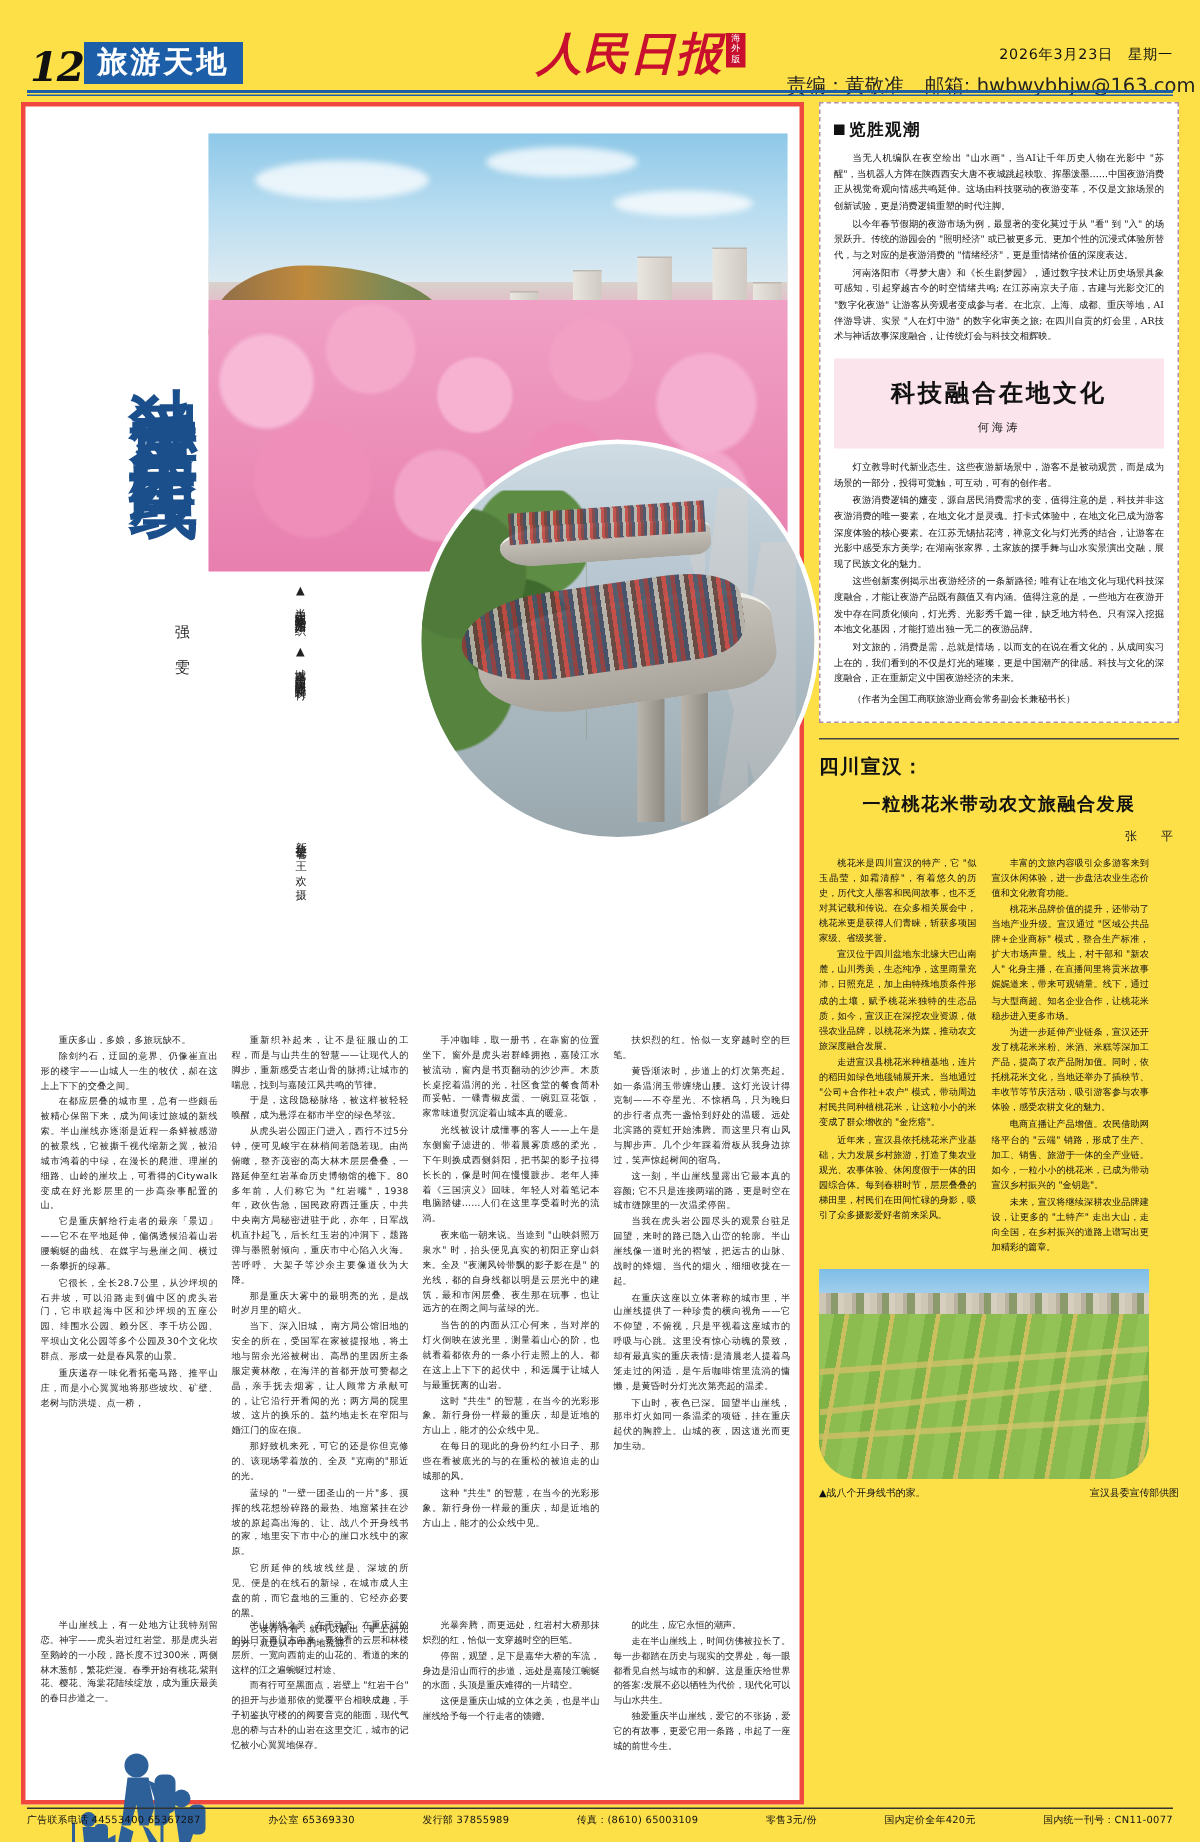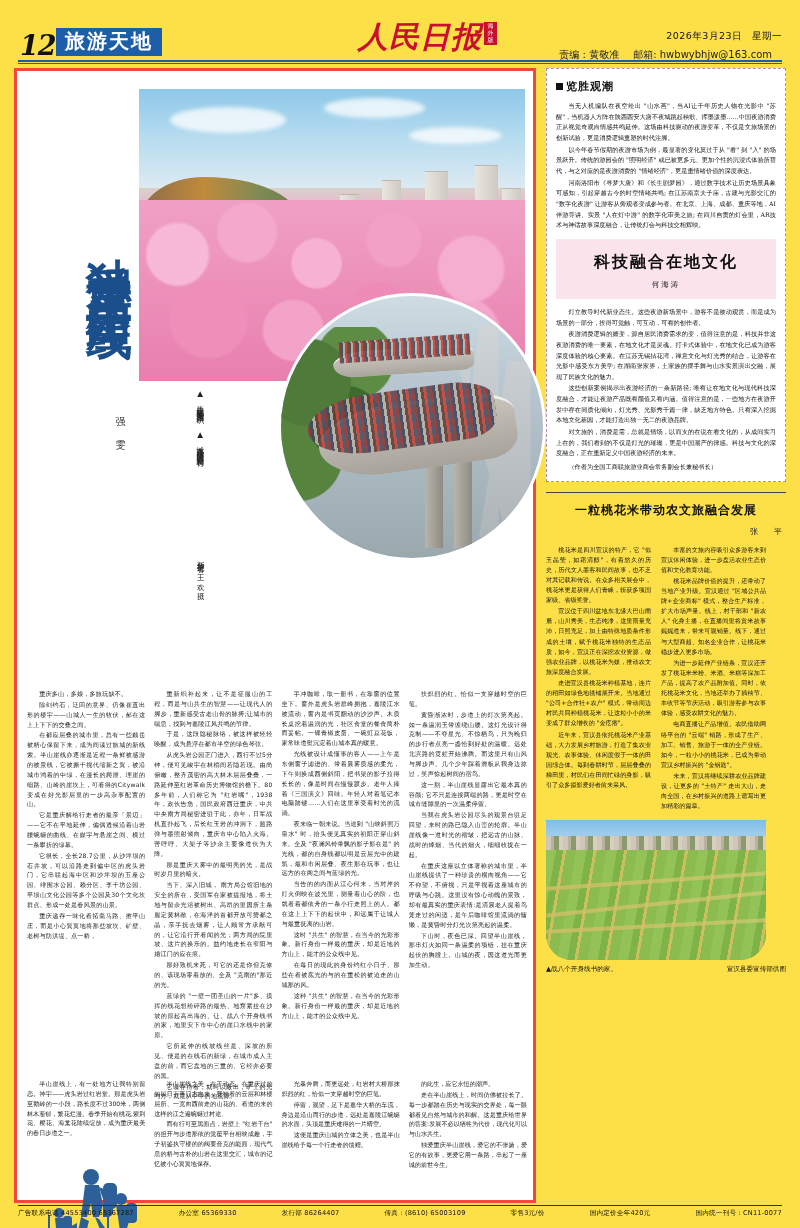--- a/index.html
+++ b/index.html
@@ -90,22 +90,22 @@
   .md-date {
     position: absolute;
     right: 18px; top: 30px;
     font-size: 9.5px;
     color: #111;
     letter-spacing: .5px;
     white-space: nowrap;
   }
   .md-editor {
     position: absolute;
-    right: 28px; top: 48px;
-    font-size: 10px;
+    right: 3px; top: 48px;
+    font-size: 13px;
     color: #222;
     white-space: nowrap;
   }
   .md-editor .gap { display:inline-block; width: 14px; }
 
   
   .left-frame {
     position: absolute;
     left: 14px; top: 68px;
     width: 522px; height: 1135px;
@@ -635,20 +635,21 @@
         </div>
 
       <div class="rfoot">
         <p>（作者为全国工商联旅游业商会常务副会长兼秘书长）</p>
       </div>
     </div>
 
     <div class="divider-rule"></div>
 
     <div>
+      <div class="art2-kicker">四川宣汉：</div>
       <div class="art2-title">一粒桃花米带动农文旅融合发展</div>
       <div class="art2-byline">张　平</div>
 
       <div class="art2-cols">
         <div class="a2col">
             <p>桃花米是四川宣汉的特产，它 "似玉晶莹，如霜清醇"，有着悠久的历史，历代文人墨客和民间故事，也不乏对其记载和传说。在众多相关展会中，桃花米更是获得人们青睐，斩获多项国家级、省级奖誉。</p>
             <p>宣汉位于四川盆地东北缘大巴山南麓，山川秀美，生态纯净，这里雨量充沛，日照充足，加上由特殊地质条件形成的土壤，赋予桃花米独特的生态品质，如今，宣汉正在深挖农业资源，做强农业品牌，以桃花米为媒，推动农文旅深度融合发展。</p>
             <p>走进宣汉县桃花米种植基地，连片的稻田如绿色地毯铺展开来。当地通过 "公司+合作社+农户" 模式，带动周边村民共同种植桃花米，让这粒小小的米变成了群众增收的 "金疙瘩"。</p>
             <p>近年来，宣汉县依托桃花米产业基础，大力发展乡村旅游，打造了集农业观光、农事体验、休闲度假于一体的田园综合体。每到春耕时节，层层叠叠的梯田里，村民们在田间忙碌的身影，吸引了众多摄影爱好者前来采风。</p>
           </div>
@@ -674,20 +675,20 @@
         <span>▲战八个开身线书的家。</span>
         <span>宣汉县委宣传部供图</span>
       </div>
     </div>
   </div>
 
   <div class="footer-rule"></div>
   <div class="footer">
     <span>广告联系电话  44553400  65367287</span>
     <span>办公室  65369330</span>
-    <span>发行部  86264407</span>
+    <span>发行部  37855989</span>
     <span>传真：(8610) 65003109</span>
     <span>零售3元/份</span>
     <span>国内定价全年420元</span>
     <span>国内统一刊号：CN11-0077</span>
   </div>
 
 </div>
 
 </body></html>

